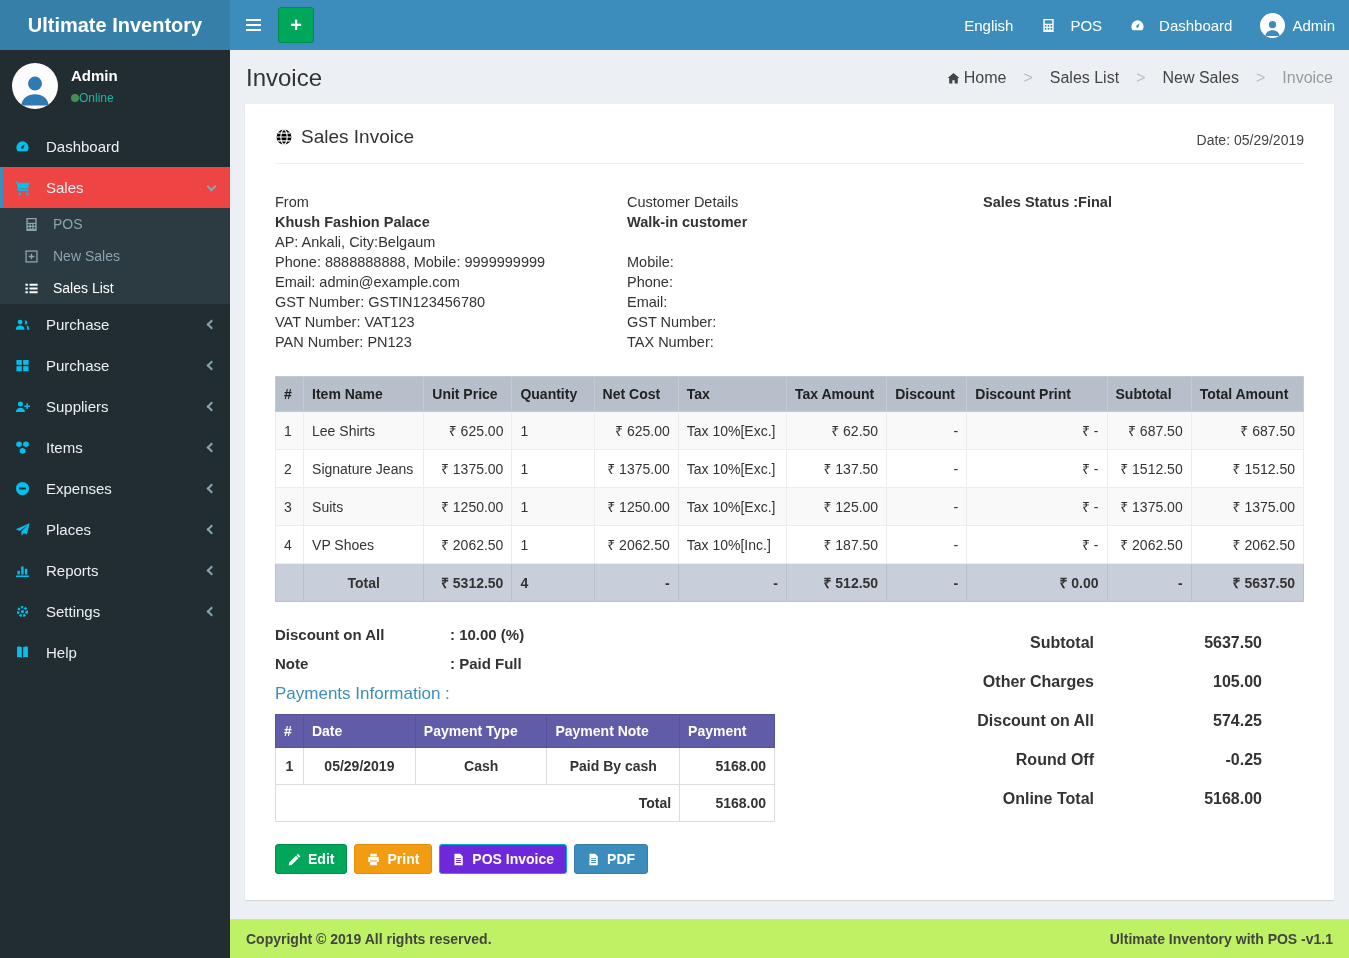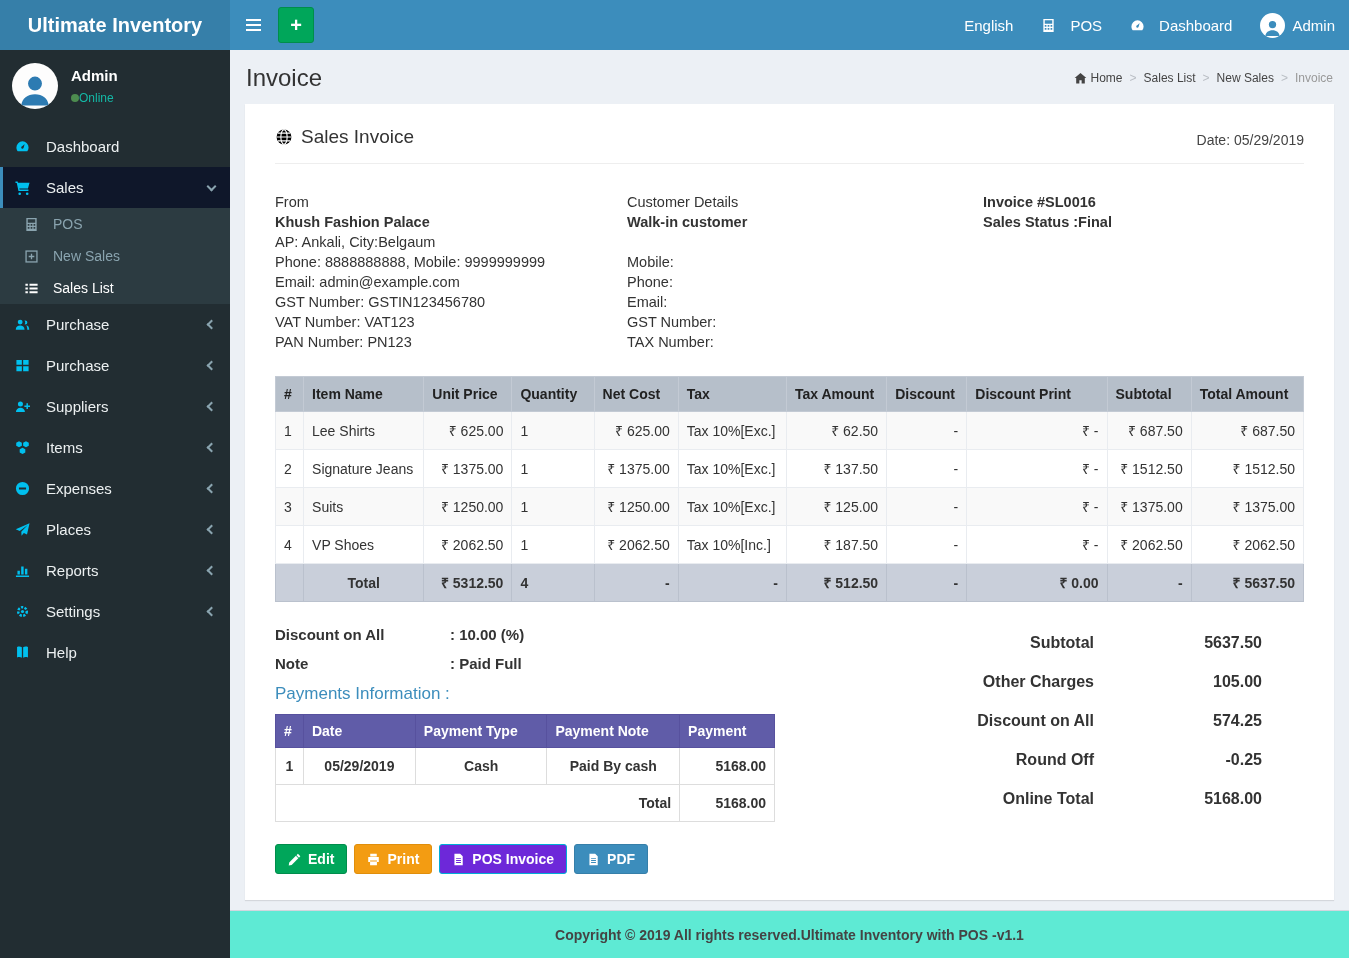--- a/index.html
+++ b/index.html
@@ -28,32 +28,32 @@
   .user-name { color:#fff; font-weight:bold; font-size:15px; }
   .user-status { display:flex; align-items:center; color:#14b8a6; font-size:12px; margin-top:7px; cursor:pointer; }
   .status-dot { width:8px; height:8px; border-radius:50%; background:#4d8c4f; }
   .menu { list-style:none; margin-top:4px; }
   .menu-item { display:flex; align-items:center; padding:12px 15px 12px 12px; color:#ecf0f1; font-size:15px; border-left:3px solid transparent; cursor:pointer; }
   .mi-icon { width:24px; margin-right:7px; color:#00c0ef; display:flex; }
   .mi-icon svg { fill:currentColor; width:15px; height:15px; }
   .chev { margin-left:auto; width:7px; height:7px; border-left:2px solid #8aa4af; border-bottom:2px solid #8aa4af; }
   .chev-left { transform:rotate(45deg); }
   .chev-down { transform:rotate(-45deg); margin-top:-3px; }
-  .menu-item.parent-active { border-left-color:#3c8dbc; background:#0f172a; }
+  .menu-item.parent-active { border-left-color:#3c8dbc; background:#ef4444; }
   .submenu { list-style:none; background:#2c3b41; }
   .submenu .menu-item { padding:8px 15px 8px 24px; font-size:14px; color:#8aa4af; border-left:none; }
   .submenu .mi-icon { color:#8aa4af; width:22px; }
   .submenu .menu-item.active { color:#fff; }
   .submenu .menu-item.active .mi-icon { color:#fff; }
 
   
   .content-wrap { position:fixed; top:50px; left:230px; right:0; bottom:50px; background:#ecf0f5; overflow:hidden; }
   .content-header { display:flex; justify-content:space-between; align-items:center; padding:14px 16px 6px 16px; }
   .page-title { font-size:24px; font-weight:normal; color:#333; }
-  .breadcrumb { display:flex; align-items:center; gap:7px; font-size:12px; color:#444; }
+  .breadcrumb { display:flex; align-items:center; gap:17px; font-size:16px; color:#444; }
   .breadcrumb .bc-link { display:flex; align-items:center; gap:4px; cursor:pointer; }
   .breadcrumb svg { fill:#444; }
   .breadcrumb .sep { color:#b9bec4; }
   .breadcrumb .active { color:#999; cursor:default; }
 
   .card { background:#fff; margin:6px 15px 0 15px; padding:22px 30px 26px 30px; box-shadow:0 1px 1px rgba(0,0,0,.1); min-height:788px; }
   .card-header { display:flex; justify-content:space-between; align-items:flex-end; border-bottom:1px solid #eee; padding-bottom:15px; }
   .card-title { font-size:19px; color:#333; display:flex; align-items:center; gap:8px; }
   .card-title svg { width:18px; height:18px; }
   .invoice-date { font-size:14px; color:#444; }
@@ -89,21 +89,21 @@
   .sum-value { width:168px; text-align:right; }
 
   .btn-row { display:flex; gap:7px; margin-top:22px;align-items:flex-end; }
   .btn { display:inline-flex; align-items:center; gap:7px; padding:6px 12px; border-radius:3px; border:1px solid transparent; color:#fff; font-size:14px; font-weight:bold; cursor:pointer; font-family:"Liberation Sans",sans-serif; }
   .btn svg { fill:#fff; width:13px; height:13px; }
   .btn-edit { background:#00a65a; border-color:#008d4c; }
   .btn-print { background:#f39c12; border-color:#e08e0b; }
   .btn-pos { background:#6d28d9; border-color:#00acd6; }
   .btn-pdf { background:#3c8dbc; border-color:#367fa9; }
 
-  .footer { position:fixed; left:230px; right:0; bottom:0; height:48px; background:#5eead4; border-top:1px solid #d2d6de; display:flex; justify-content:center; align-items:center; padding:0 16px; font-weight:bold; color:#444; z-index:15; }
+  .footer { position:fixed; left:230px; right:0; bottom:0; height:39px; background:#bef264; border-top:1px solid #d2d6de; display:flex; justify-content:space-between; align-items:center; padding:0 16px; font-weight:bold; color:#444; z-index:15; }
 </style>
 </head>
 <body>
 
 <svg width="0" height="0" style="position:absolute">
   <defs>
     <symbol id="i-gauge" viewBox="0 0 16 16">
         <path d="M8 2.5A6.5 6.5 0 0 0 1.5 9c0 1.5.5 2.9 1.4 4h10.2A6.47 6.47 0 0 0 14.5 9 6.5 6.5 0 0 0 8 2.5zm.95 7.4a1.35 1.35 0 0 1-2.2-1.5c.3-.45 3.45-2.9 3.45-2.9s-.95 3.95-1.25 4.4z"></path>
       </symbol>
     <symbol id="i-cart" viewBox="0 0 16 16">
@@ -404,21 +404,20 @@
         <div>Customer Details</div>
         <div class="b">Walk-in customer</div>
         <div></div>
         <div>Mobile:</div>
         <div>Phone:</div>
         <div>Email:</div>
         <div>GST Number:</div>
         <div>TAX Number:</div>
       </div>
       <div class="info-col col-meta">
-        <div class="b">Invoice #SL0016</div>
         <div class="b">Sales Status :Final</div>
       </div>
     </div>
 
     <table class="items-table">
       <thead>
         <tr>
           <th style="width:28px">#</th>
           <th style="width:120px">Item Name</th>
           <th style="width:88px">Unit Price</th>

